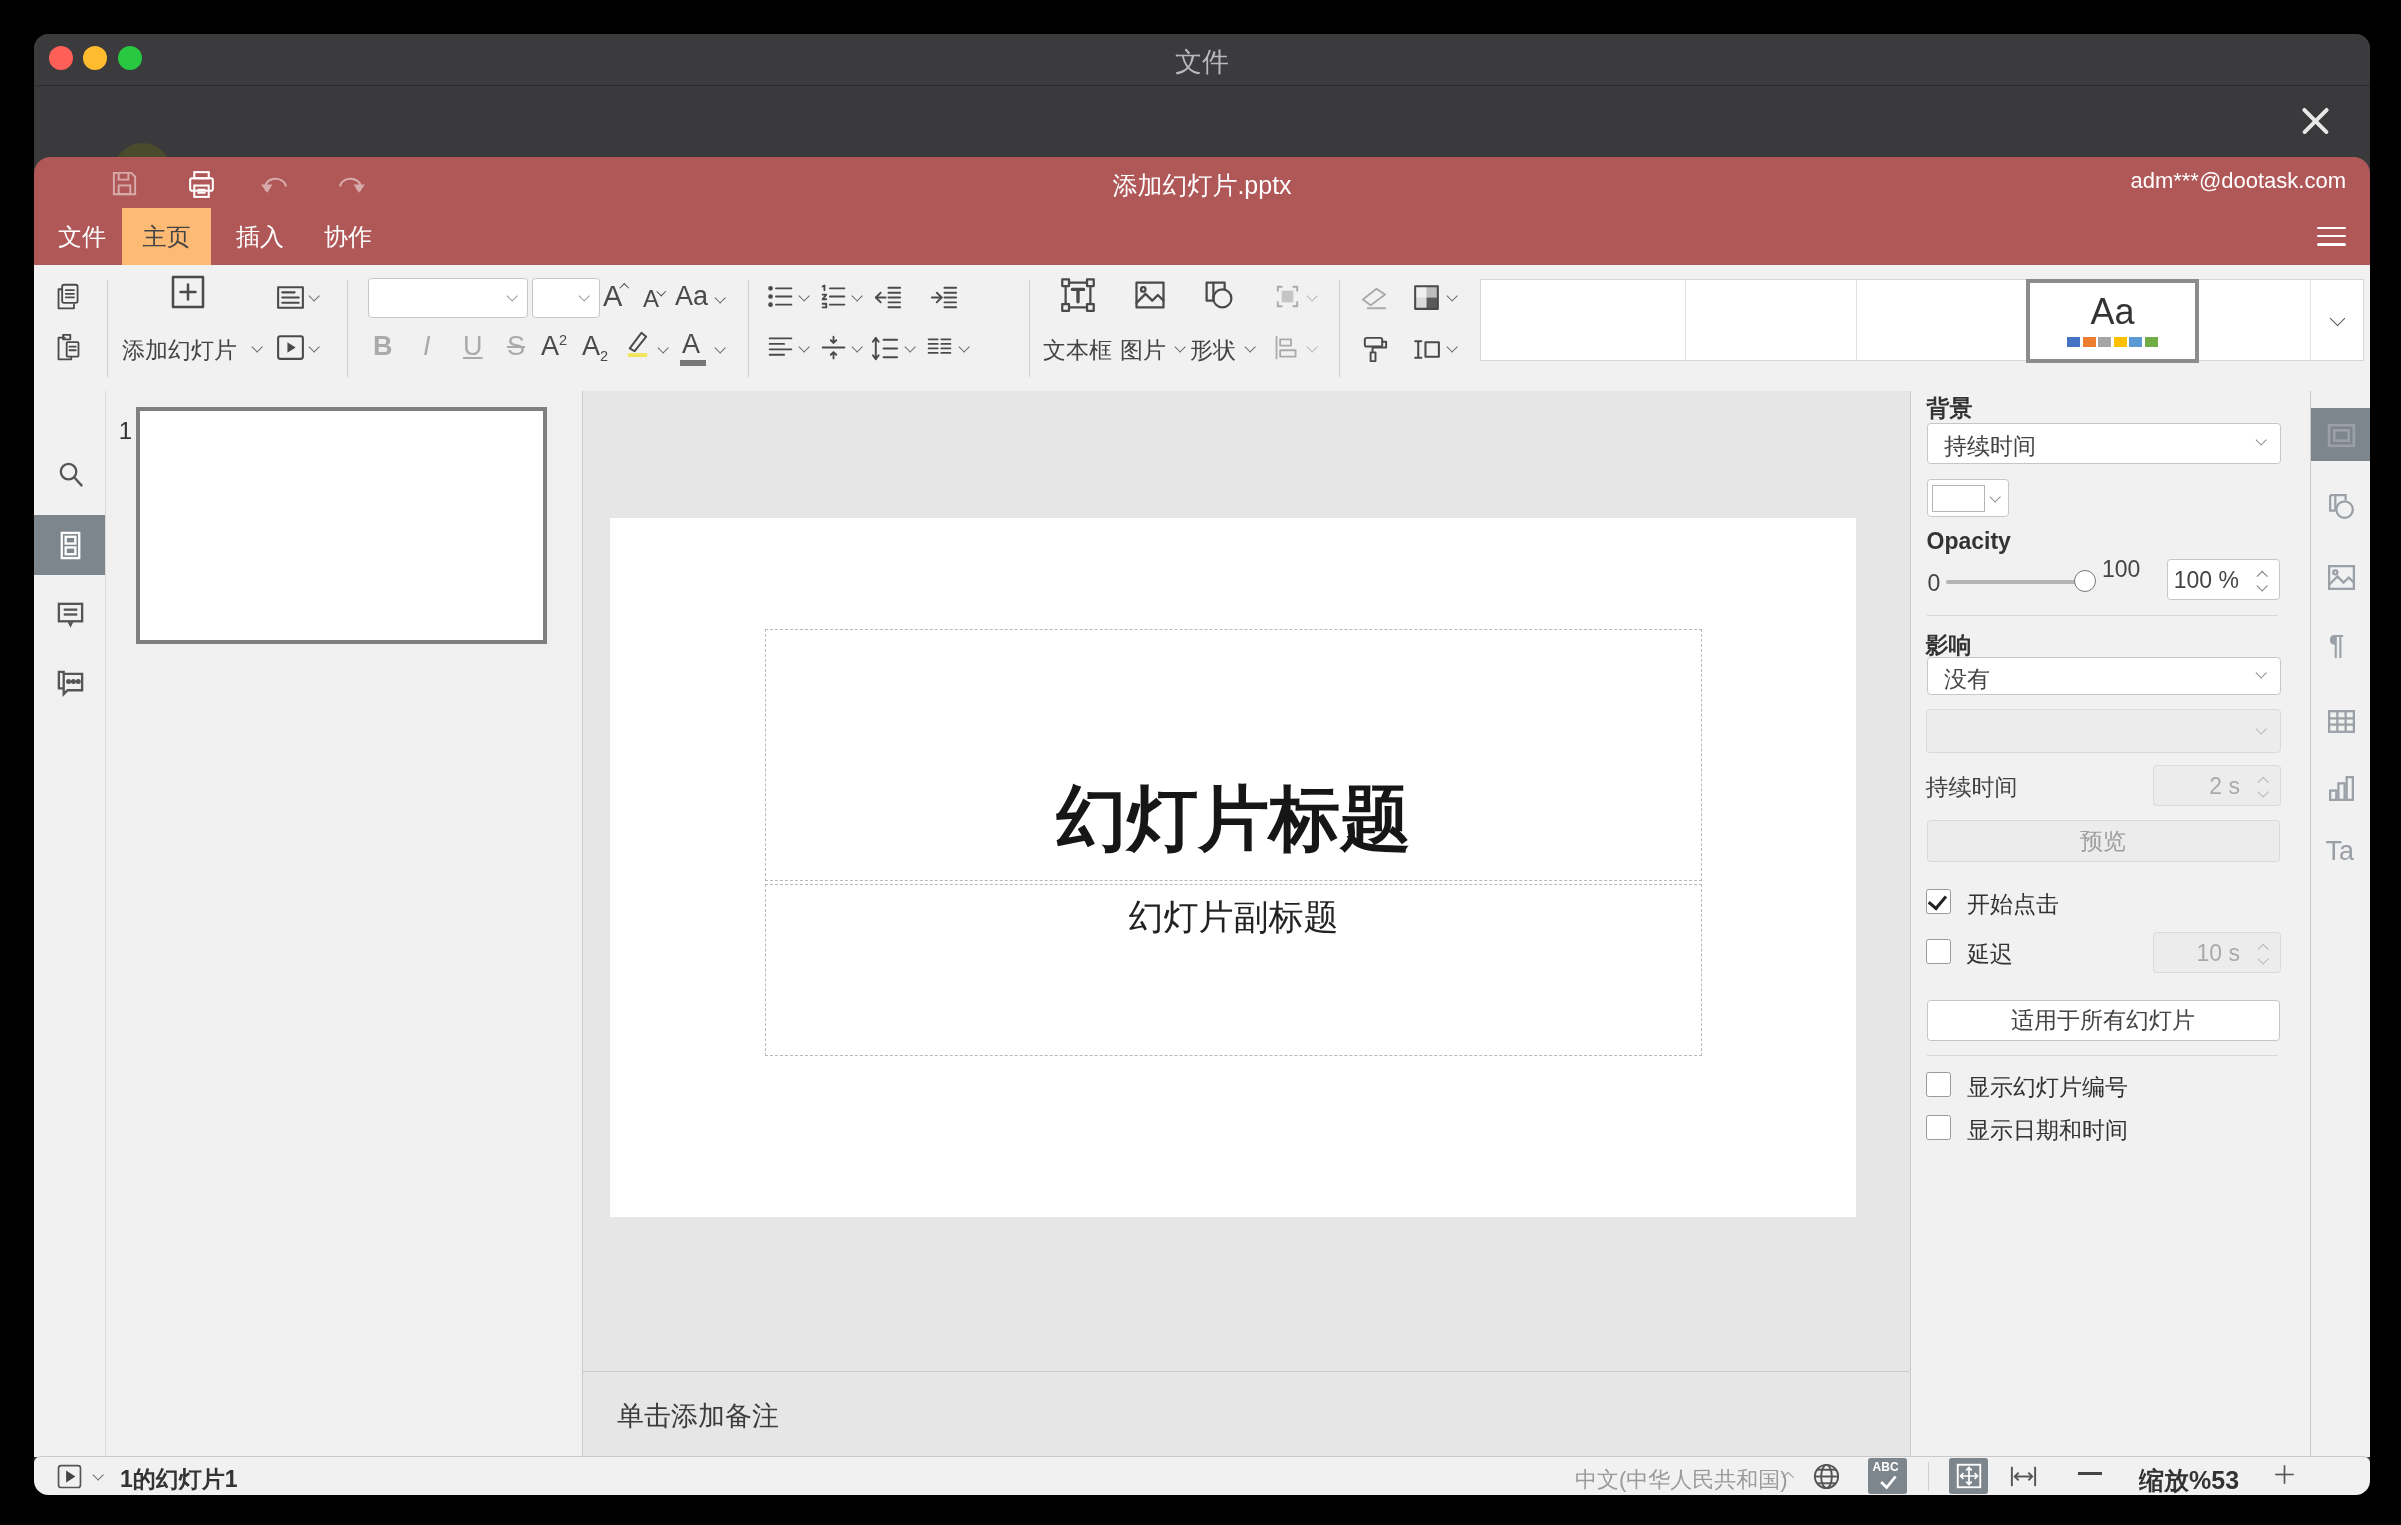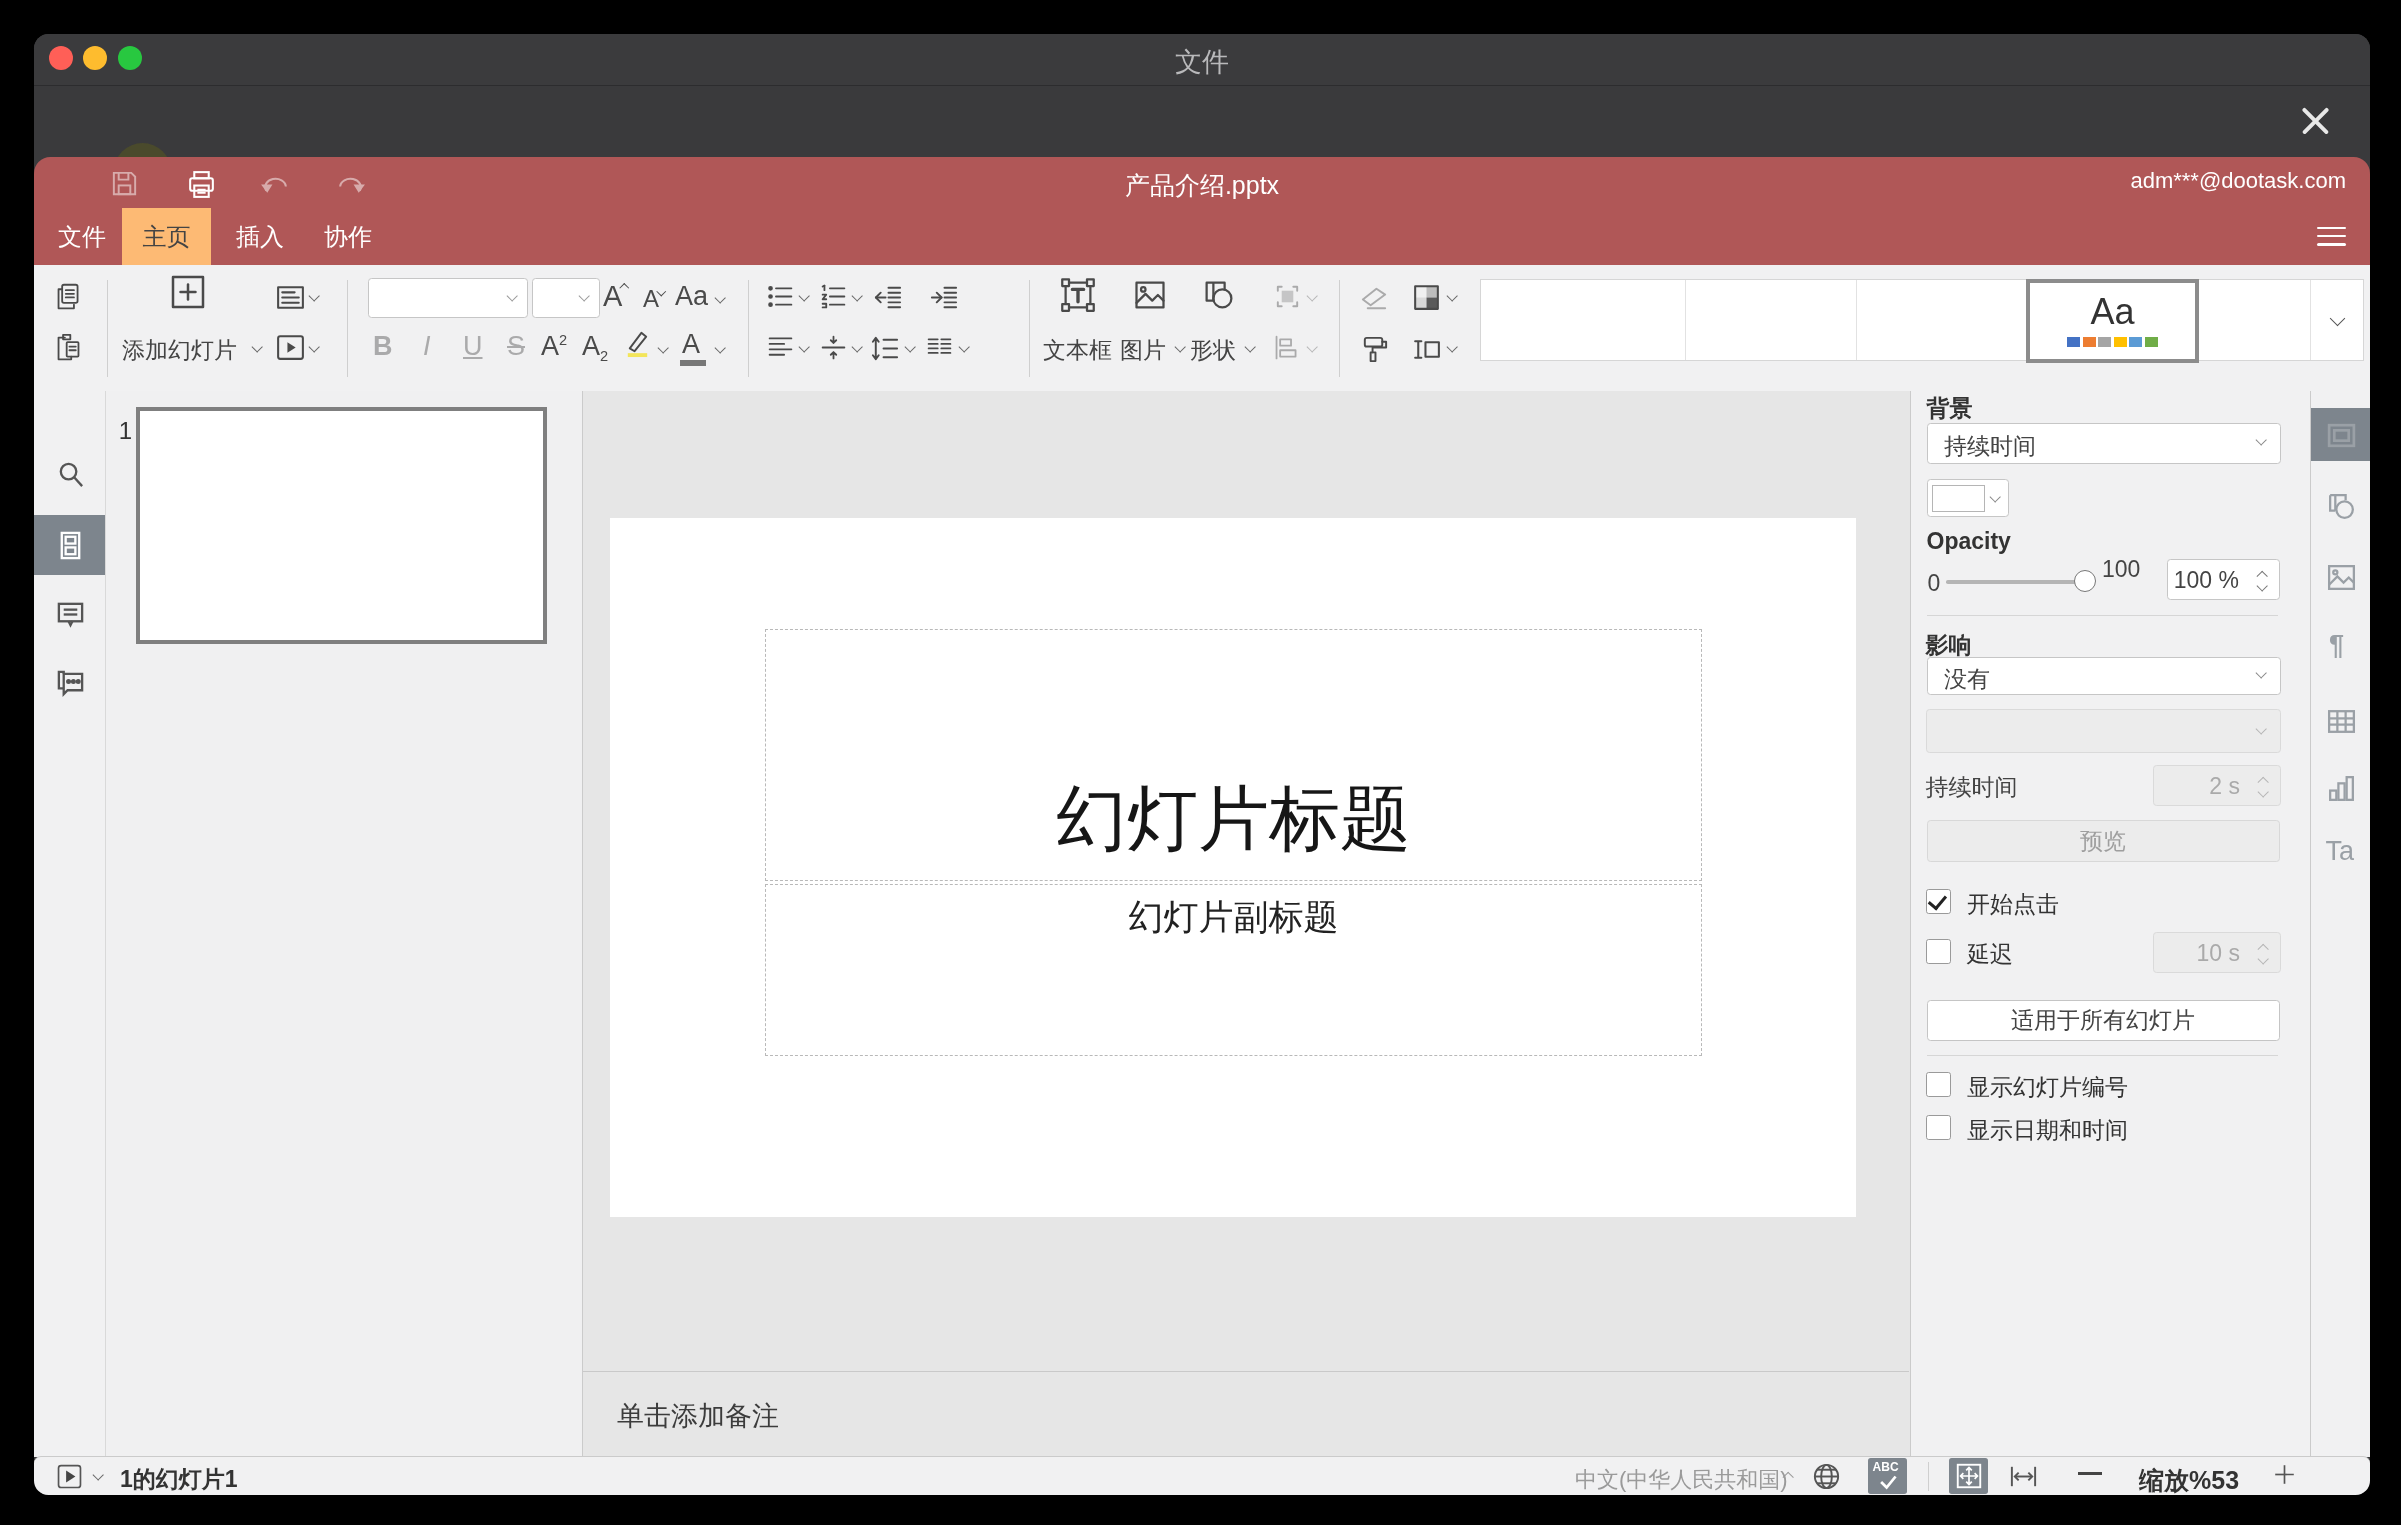--- a/index.html
+++ b/index.html
@@ -125,21 +125,21 @@
           <path d="M8 20 A 10 8 0 1 1 27 16"></path>
           <path d="M3 14 L9 22 L14 14 Z" fill="#fff" stroke="none"></path>
         </svg>
     </span>
     <span class="ab qat dim" style="left:301px;top:12.8px">
       <svg width="33" height="33" viewBox="0 0 32 32">
           <path d="M24 20 A 10 8 0 1 0 5 16"></path>
           <path d="M29 14 L23 22 L18 14 Z" fill="#fff" stroke="none"></path>
         </svg>
     </span>
-    <div class="ab doc-title">产品介绍.pptx</div>
+    <div class="ab doc-title">添加幻灯片.pptx</div>
     <div class="ab email">adm***@dootask.com</div>
 
     <span class="ab tab" style="left:9px;width:78px">文件</span>
     <span class="ab tab active" style="left:88px;width:89px">主页</span>
     <span class="ab tab" style="left:187px;width:78px">插入</span>
     <span class="ab tab" style="left:275px;width:78px">协作</span>
     <span class="ab burger" style="right:24px;top:64px">
         <span></span>
         <span></span>
         <span></span>
@@ -447,21 +447,21 @@
     </div>
 
     <div class="ab thumbs">
       <span class="ab" style="left:12.8px;top:25.5px;font-size:24px;color:#333">1</span>
       <div class="ab thumbframe"></div>
     </div>
 
     <div class="ab editor">
       <div class="ab slide">
         <div class="ab ph" style="left:155px;top:111px;width:937px;height:252px;justify-content:flex-end;padding-bottom:12.8px">
-          <span style="font-size:71px;font-weight:400;color:#161616">幻灯片标题</span>
+          <span style="font-size:71px;font-weight:700;color:#161616">幻灯片标题</span>
         </div>
         <div class="ab ph" style="left:155px;top:366px;width:937px;height:172px;justify-content:flex-start;padding-top:9px">
           <span style="font-size:35px;color:#222">幻灯片副标题</span>
         </div>
       </div>
       <div class="ab notesline"></div>
       <div class="ab" style="left:34px;top:1007px;font-size:27px;color:#3c3c3c">单击添加备注</div>
     </div>
 
     <div class="ab rpanel">

